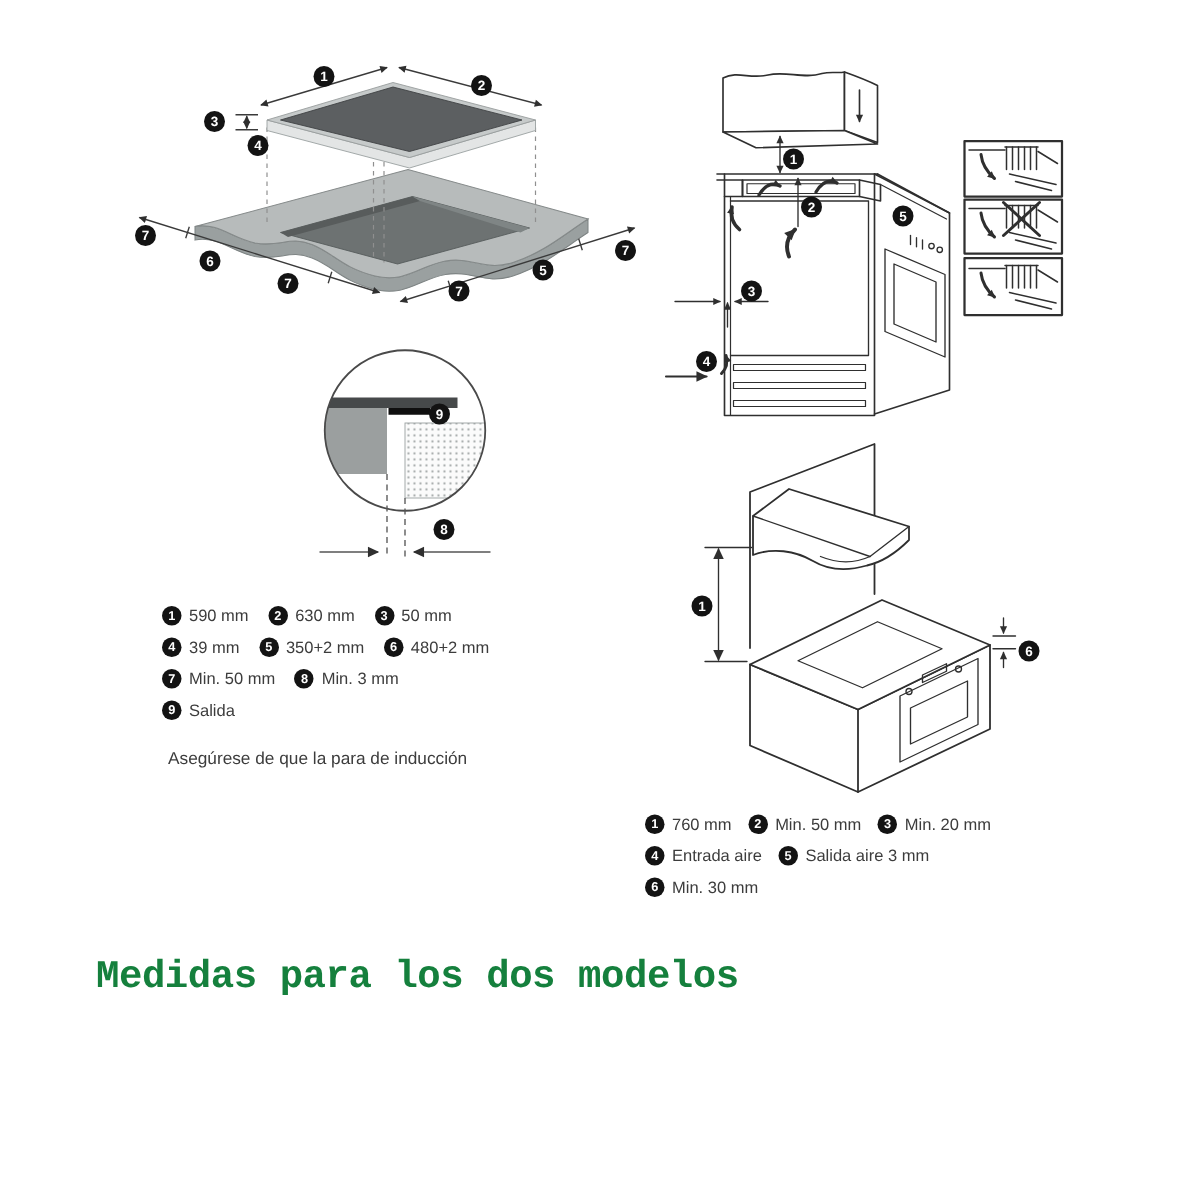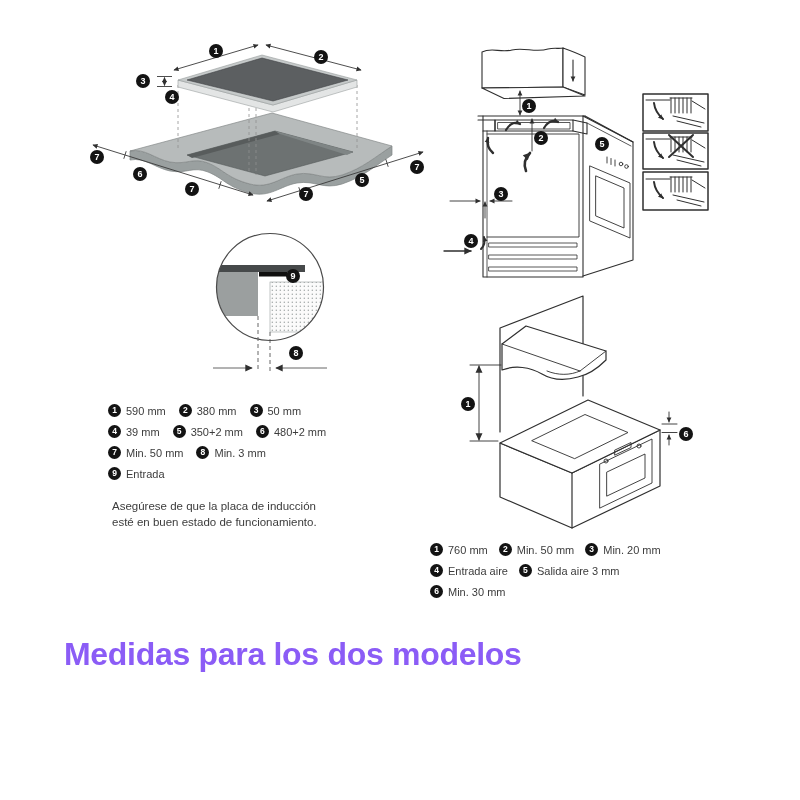--- a/index.html
+++ b/index.html
@@ -17,22 +17,22 @@
   .legend { position:absolute; display:flex; flex-direction:column; }
   .legend-row { display:flex; align-items:center; gap:13px; height:21px; }
   .legend-item { display:flex; align-items:center; gap:5px; font-size:11px; color:#3c3c3c; white-space:nowrap; }
   .lbadge {
     flex:none; width:13px; height:13px; border-radius:50%;
     background:#131313; color:#fff; font-size:8.5px; font-weight:700;
     display:flex; align-items:center; justify-content:center; line-height:1;
   }
   .note { position:absolute; font-size:11.5px; line-height:16.2px; color:#3c3c3c; }
   .heading {
-    position:absolute; font-size:32px; font-weight:700; color:#8b5cf6;
-    letter-spacing:-0.3px; white-space:nowrap;
+    position:absolute; font-size:26px; font-weight:700; color:#15803d;
+    letter-spacing:-0.3px; white-space:nowrap;font-family:Liberation Mono, monospace;
   }
 </style>
 </head>
 <body>
 
 <div id="page">
 
   <svg width="0" height="0" style="position:absolute">
     <defs>
       <marker id="arr" markerUnits="userSpaceOnUse" markerWidth="9" markerHeight="9" refX="7.2" refY="4.5" orient="auto-start-reverse">
@@ -270,21 +270,21 @@
   </div>
 
   <div class="legend" style="left:108px;top:400px">
     <div class="legend-row">
       <span class="legend-item">
           <span class="lbadge">1</span>
           <span>590 mm</span>
         </span>
       <span class="legend-item">
           <span class="lbadge">2</span>
-          <span>380 mm</span>
+          <span>630 mm</span>
         </span>
       <span class="legend-item">
           <span class="lbadge">3</span>
           <span>50 mm</span>
         </span>
     </div>
     <div class="legend-row">
       <span class="legend-item">
           <span class="lbadge">4</span>
           <span>39 mm</span>
@@ -304,28 +304,27 @@
           <span>Min. 50 mm</span>
         </span>
       <span class="legend-item">
           <span class="lbadge">8</span>
           <span>Min. 3 mm</span>
         </span>
     </div>
     <div class="legend-row">
       <span class="legend-item">
           <span class="lbadge">9</span>
-          <span>Entrada</span>
+          <span>Salida</span>
         </span>
     </div>
   </div>
 
   <div class="note" style="left:112px;top:498px">
-    <div>Asegúrese de que la placa de inducción</div>
-    <div>esté en buen estado de funcionamiento.</div>
+    <div>Asegúrese de que la para de inducción</div>
   </div>
 
   <div class="legend" style="left:430px;top:539px">
     <div class="legend-row" style="gap:11px">
       <span class="legend-item">
           <span class="lbadge">1</span>
           <span>760 mm</span>
         </span>
       <span class="legend-item">
           <span class="lbadge">2</span>

